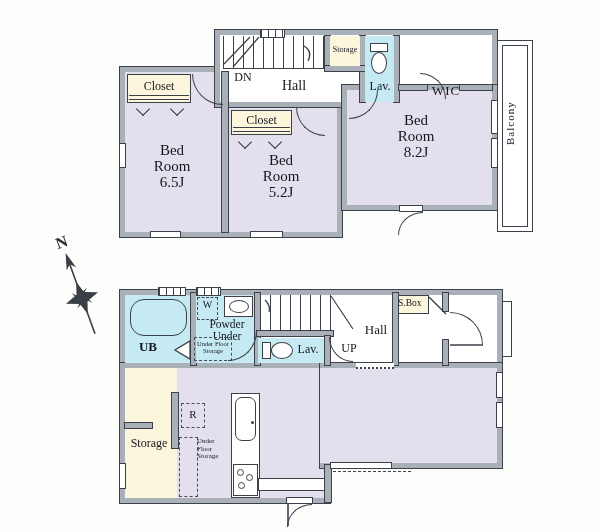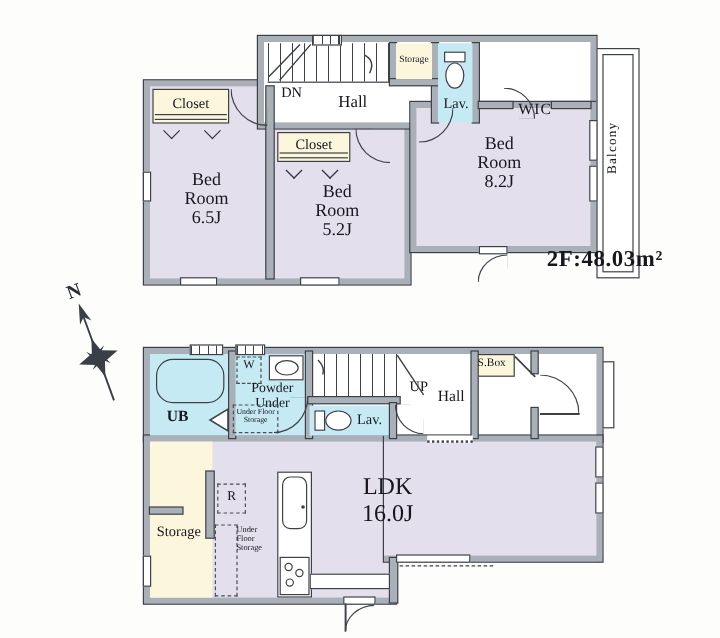--- a/index.html
+++ b/index.html
@@ -71,21 +71,20 @@
 
   <div class="lbl" style="left:130px;top:142px;width:84px;font-size:15px;">Bed
 Room
 6.5J</div>
   <div class="lbl" style="left:239px;top:152px;width:84px;font-size:15px;">Bed
 Room
 5.2J</div>
   <div class="lbl" style="left:374px;top:112px;width:84px;font-size:15px;">Bed
 Room
 8.2J</div>
-  <div class="lbl" style="left:438px;top:207px;width:132px;font-size:19px;font-weight:bold;letter-spacing:0.5px;">2F:48.03m²</div>
 
   <div class="arc" style="left:192px;top:74px;width:31px;height:31px;border-left-width:1.6px;border-bottom-width:1.6px;border-radius:0 0 0 100%;"></div>
   <div class="arc" style="left:296px;top:107px;width:29px;height:29px;border-left-width:1.6px;border-bottom-width:1.6px;border-radius:0 0 0 100%;"></div>
   <div class="arc" style="left:349px;top:90px;width:29px;height:29px;border-right-width:1.6px;border-bottom-width:1.6px;border-radius:0 0 100% 0;"></div>
   <div class="arc" style="left:420px;top:73px;width:26px;height:26px;border-right-width:1.6px;border-top-width:1.6px;border-radius:0 100% 0 0;"></div>
   <div class="win" style="left:399px;top:205px;width:24px;height:7px;"></div>
   <div class="arc" style="left:398px;top:212px;width:25px;height:23px;border-left-width:1.6px;border-top-width:1.6px;border-radius:100% 0 0 0;"></div>
 
   <div class="win winticks" style="left:260px;top:29px;width:25px;height:9px;"></div>
   <div class="win" style="left:119px;top:143px;width:7px;height:25px;"></div>
@@ -118,21 +117,21 @@
 Storage</div>
   <div class="wall" style="left:255px;top:293px;width:5px;height:72px;"></div>
 
   <div class="treads" style="left:260px;top:295px;width:72px;height:38px;"></div>
   <div class="wall" style="left:257px;top:331px;width:76px;height:5px;"></div>
   <div class="floor" style="left:258px;top:338px;width:67px;height:25px;background:#c6eaf3;"></div>
   <div class="fix" style="left:262px;top:342px;width:9px;height:17px;"></div>
   <div class="fix" style="left:271px;top:342px;width:22px;height:17px;border-radius:50%;"></div>
   <div class="lbl" style="left:290px;top:343px;width:36px;font-size:12px;">Lav.</div>
   <div class="wall" style="left:325px;top:336px;width:5px;height:29px;"></div>
-  <div class="lbl" style="left:335px;top:316px;width:28px;font-size:12px;">UP</div>
+  <div class="lbl" style="left:335px;top:342px;width:28px;font-size:12px;">UP</div>
   <div class="lbl" style="left:358px;top:323px;width:36px;font-size:13px;">Hall</div>
   <div class="wall" style="left:393px;top:293px;width:5px;height:72px;"></div>
 
   <div class="closet" style="left:398px;top:295px;width:31px;height:19px;"></div>
   <div class="lbl" style="left:398px;top:298px;width:17px;font-size:9.5px;">S.Box</div>
   <div class="wall" style="left:443px;top:293px;width:5px;height:18px;"></div>
   <div class="wall" style="left:443px;top:340px;width:5px;height:25px;"></div>
   <div class="arc" style="left:450px;top:312px;width:33px;height:33px;border-top-width:1.6px;border-right-width:1.6px;border-radius:0 100% 0 0;"></div>
 
   <div class="arc" style="left:228px;top:331px;width:29px;height:30px;border-right-width:1.6px;border-bottom-width:1.6px;border-radius:0 0 100% 0;"></div>
@@ -156,22 +155,20 @@
   <div style="position:absolute;left:251px;top:421px;width:3px;height:3px;border-radius:50%;background:#3c4048;"></div>
   <div class="fix" style="left:233px;top:464px;width:25px;height:32px;border-width:1.4px;"></div>
   <div style="position:absolute;left:237px;top:469px;width:7px;height:7px;border:1.2px solid #3c4048;border-radius:50%;box-sizing:border-box;"></div>
   <div style="position:absolute;left:246px;top:474px;width:7px;height:7px;border:1.2px solid #3c4048;border-radius:50%;box-sizing:border-box;"></div>
   <div style="position:absolute;left:238px;top:482px;width:7px;height:7px;border:1.2px solid #3c4048;border-radius:50%;box-sizing:border-box;"></div>
 
   <div class="fix" style="left:258px;top:478px;width:67px;height:13px;border-width:1.2px;"></div>
   <div class="win" style="left:286px;top:497px;width:27px;height:7px;"></div>
   <div class="arc" style="left:287px;top:504px;width:25px;height:23px;border-left-width:1.6px;border-top-width:1.6px;border-radius:100% 0 0 0;"></div>
 
-  <div class="lbl" style="left:278px;top:396px;width:90px;font-size:20px;">LDK
-16.0J</div>
 
   <div class="win winticks" style="left:158px;top:287px;width:28px;height:9px;"></div>
   <div class="win winticks" style="left:196px;top:287px;width:25px;height:9px;"></div>
   <div class="win" style="left:496px;top:372px;width:7px;height:26px;"></div>
   <div class="win" style="left:496px;top:402px;width:7px;height:26px;"></div>
   <div class="win" style="left:330px;top:462px;width:62px;height:7px;"></div>
   <div class="dashdot" style="left:333px;top:471px;width:78px;"></div>
   <div class="win" style="left:119px;top:463px;width:7px;height:26px;"></div>
 
   <svg class="overlay" width="600" height="532" viewBox="0 0 600 532">

